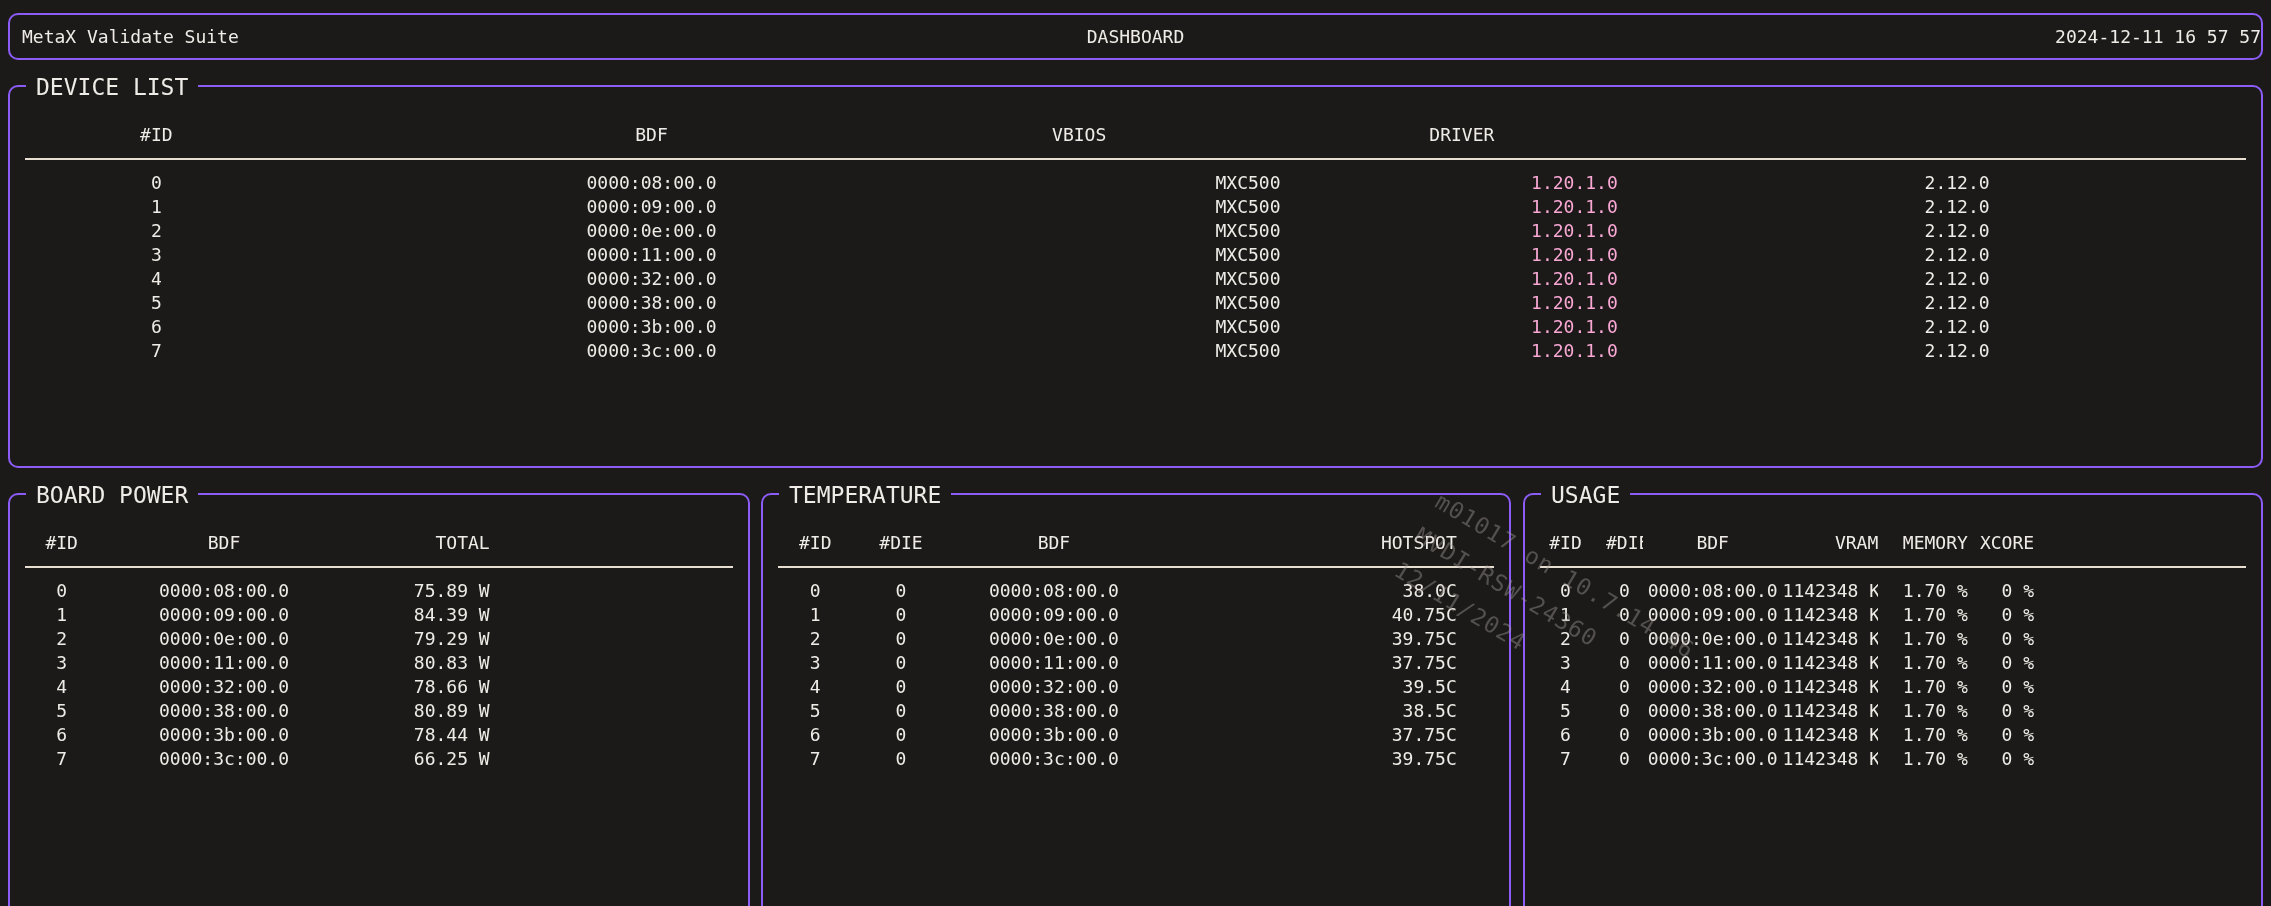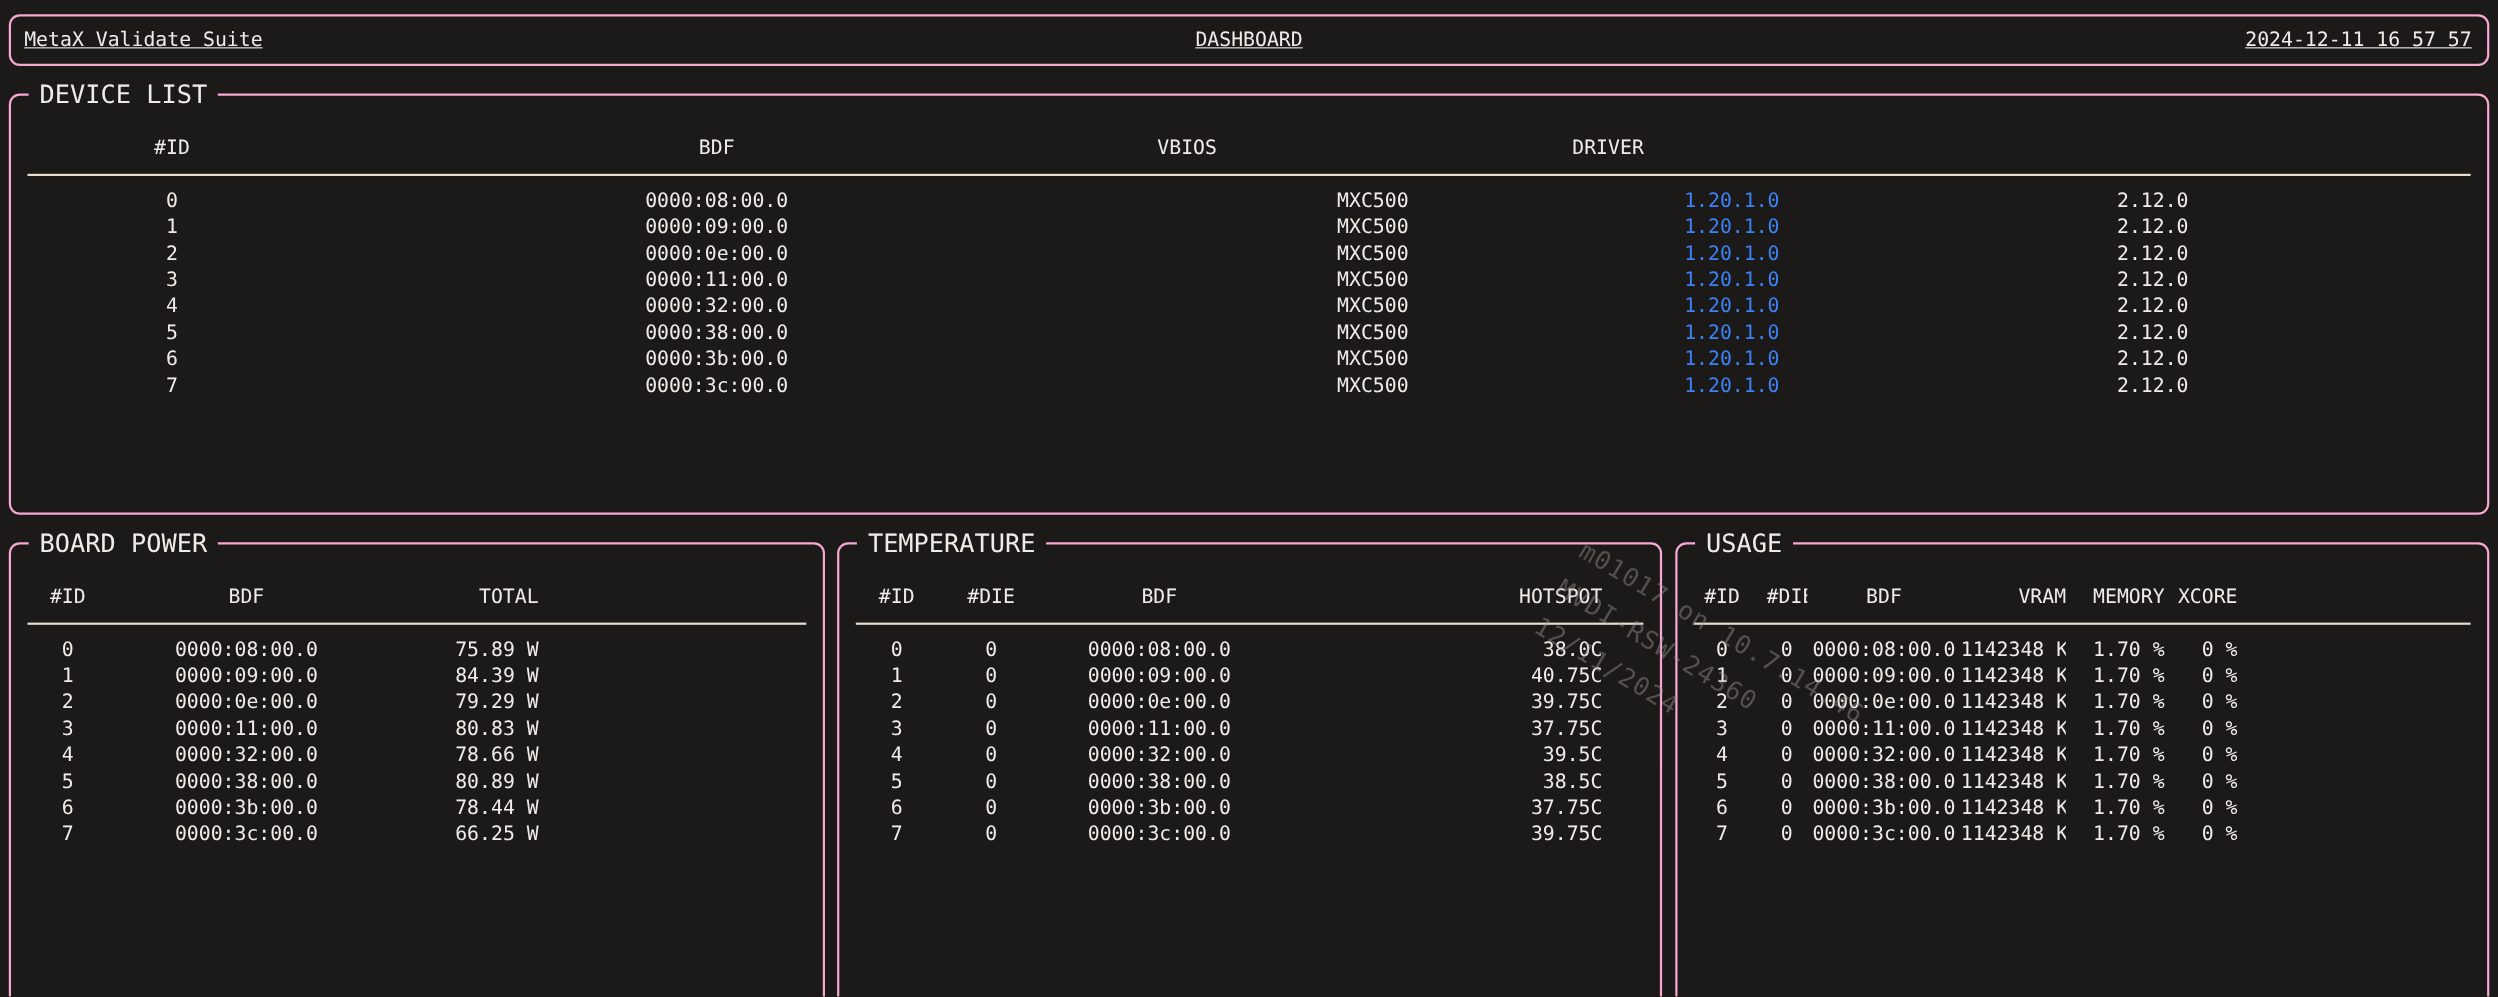--- a/index.html
+++ b/index.html
@@ -4,52 +4,51 @@
 <style>
   html,body{margin:0;padding:0;}
   body{
     width:2271px;height:906px;position:relative;overflow:hidden;
     background:#1c1a19;color:#efece7;
     font-family:"DejaVu Sans Mono", "Liberation Mono", monospace;
     font-size:18px;
   }
   .panel{
     position:absolute;
-    border:2px solid #f9a8d4;
+    border:2px solid #8b5cf6;
     border-radius:10px;
     background:transparent;
     box-sizing:border-box;
-    text-decoration:underline;
   }
   .panel-title{
     position:absolute;top:-13px;left:16px;
     background:#1c1a19;padding:0 10px;
     font-size:23px;white-space:nowrap;
   }
   
   .topbar{
     left:8px;top:13px;width:2255px;height:47px;
     display:flex;align-items:center;
   }
   .topbar .side{flex:1 1 0;display:flex;}
   .topbar .side.right{justify-content:flex-end;}
   .topbar .app-title{padding-left:12px;}
-  .topbar .clock{padding-right:14px;}
+  .topbar .clock{}
   .topbar .center{flex:0 0 auto;text-align:center;}
   
   .tbl{position:absolute;left:0;right:0;top:0;padding-top:36px;}
   .trow{display:flex;height:24px;line-height:24px;}
   .hline{border-top:2px solid #e7ded2;margin:11px 15px;}
   .cell{box-sizing:border-box;overflow:hidden;white-space:nowrap;}
   .ctr{text-align:center;}
   .rgt{text-align:right;}
   
   .dl .c1{width:13%;} .dl .c2{width:31%;} .dl .c3{width:22%;}
   .dl .c4{width:7%;}  .dl .c5{width:27%;}
-  .vbios{color:#3b82f6;}
+  .vbios{color:#f9a8d4;}
   
   .bp .c1{width:14%;} .bp .c2{width:30%;} .bp .c3{width:21%;}
   
   .tp .c1{width:14%;} .tp .c2{width:9%;} .tp .c3{width:32%;} .tp .c4{width:38%;}
   
   .us .c1{width:11%;} .us .c2{width:5%;} .us .c3{width:19%;}
   .us .c4{width:13%;} .us .c5{width:10%;margin-left:16px;} .us .c6{width:9%;}
   
   .device-list{left:8px;top:85px;width:2255px;height:383px;}
   .board-power{left:8px;top:493px;width:742px;height:440px;}

